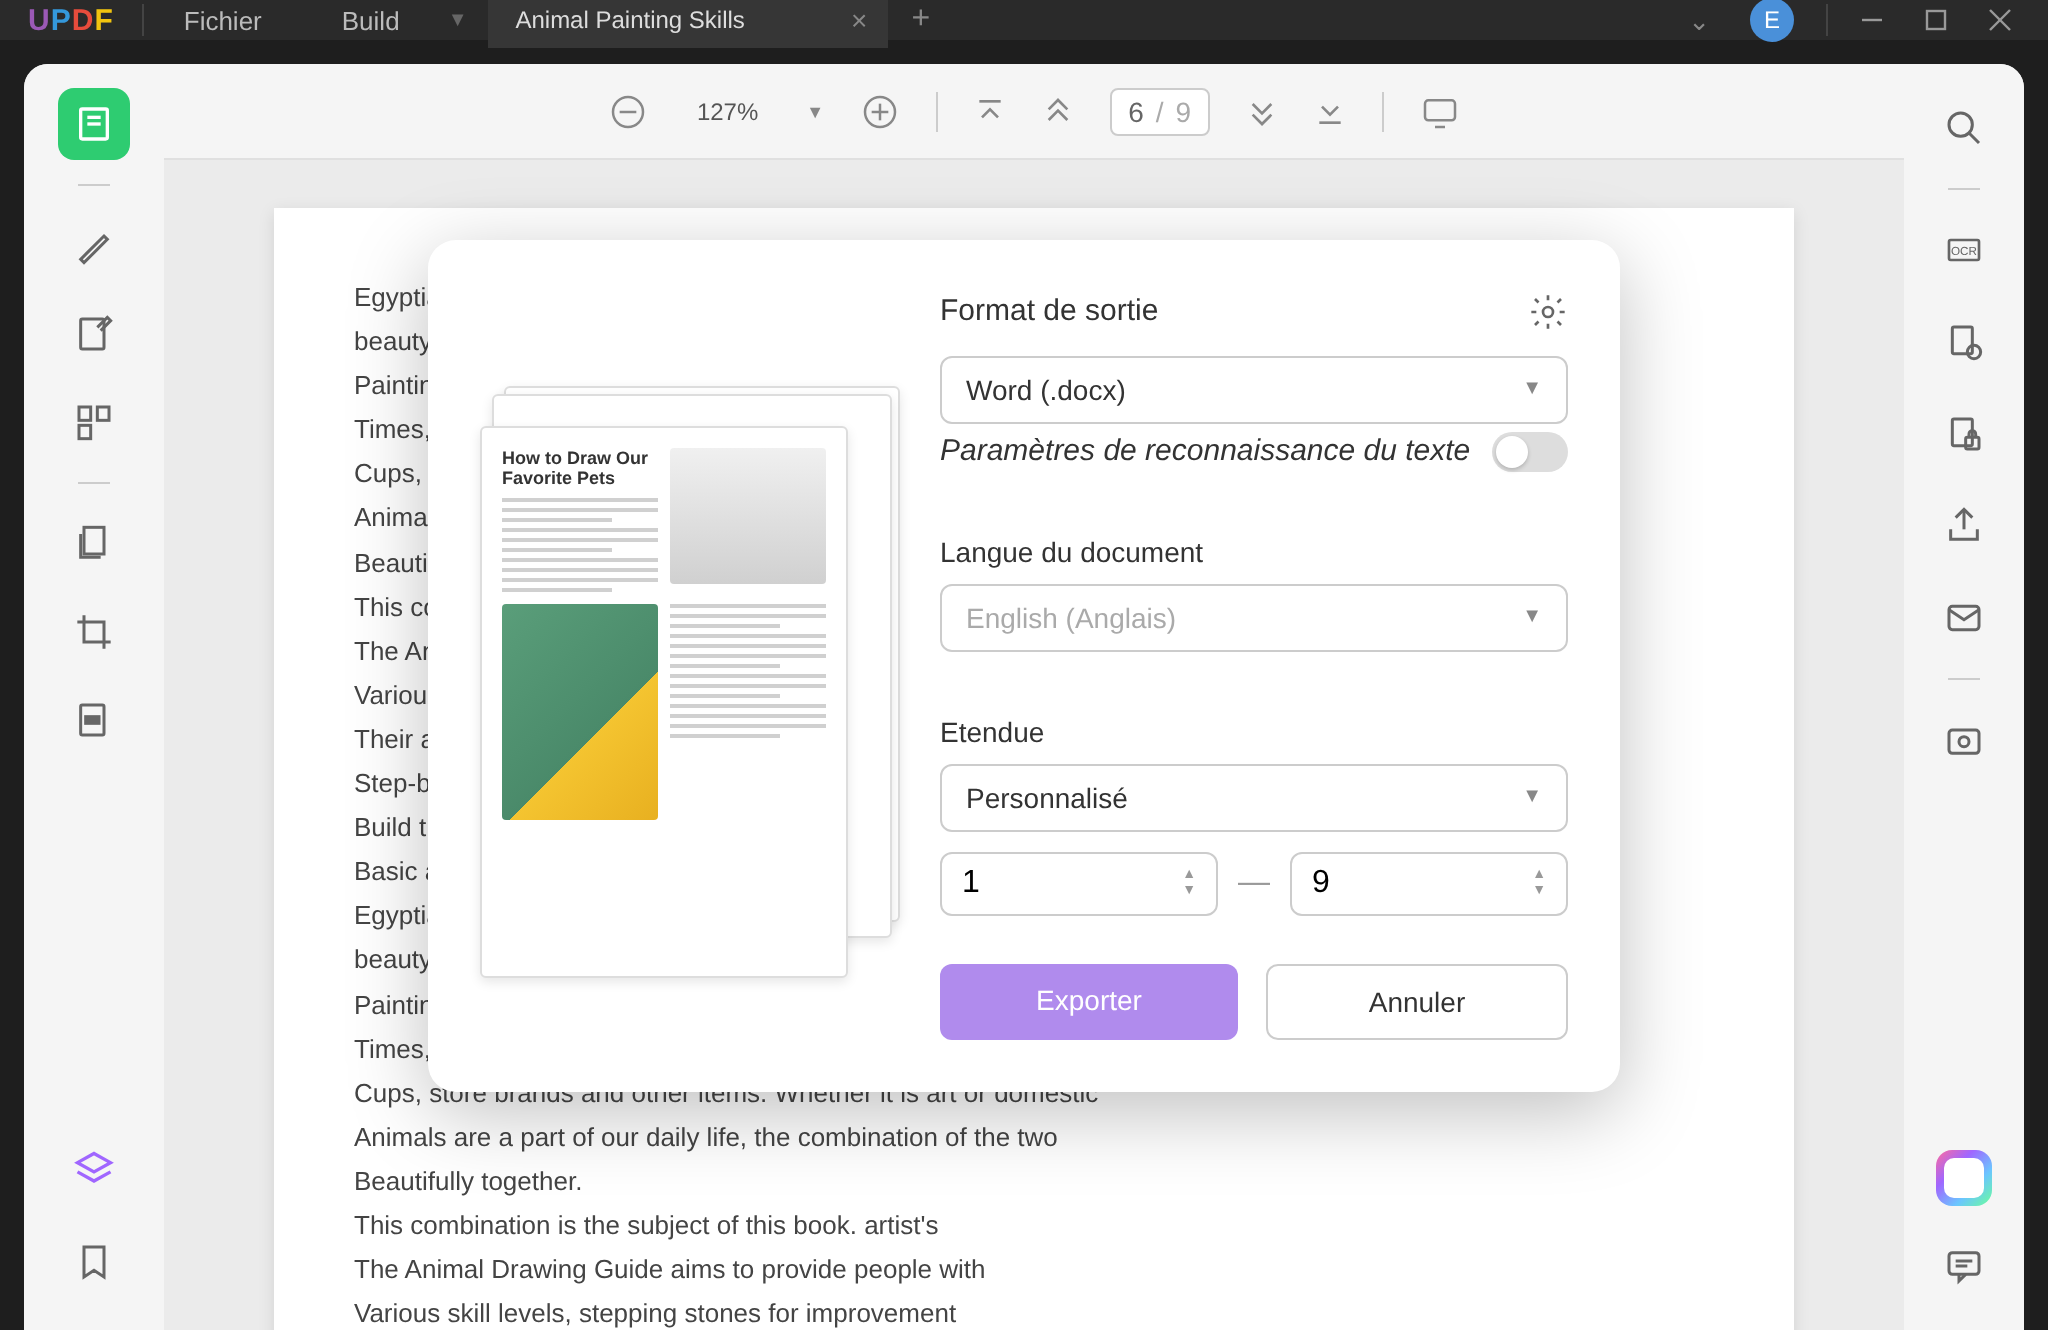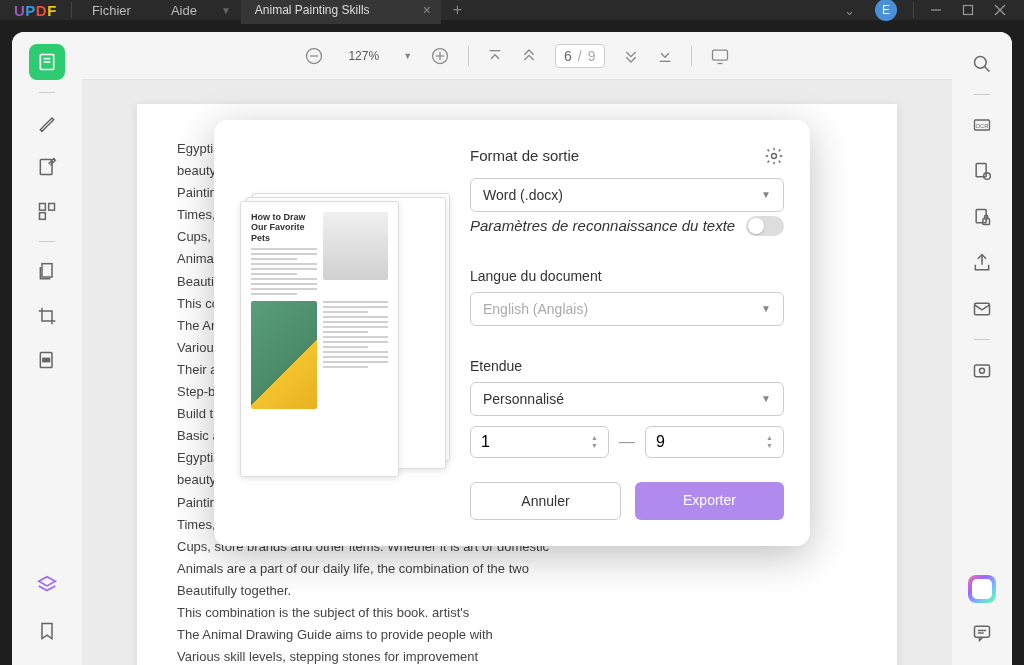--- a/index.html
+++ b/index.html
@@ -51,21 +51,21 @@
 .ai-badge::after { content:''; width: 20px; height: 20px; background: #fff; border-radius: 5px; }
 
 
 .overlay { position: absolute; inset: 0; display: flex; align-items: center; justify-content: center; }
 .modal { width: 596px; background: #fff; border-radius: 14px; box-shadow: 0 10px 40px rgba(0,0,0,0.25); display: flex; padding: 26px; gap: 24px; }
 .modal-preview { width: 206px; display: flex; align-items: center; justify-content: center; }
 .preview-stack { position: relative; width: 206px; height: 280px; }
 .preview-page { position: absolute; background: #fff; border: 1px solid #ddd; border-radius: 3px; box-shadow: 0 2px 6px rgba(0,0,0,0.1); }
 .preview-page.back2 { width: 198px; height: 268px; top: 0; left: 12px; }
 .preview-page.back1 { width: 200px; height: 272px; top: 4px; left: 6px; }
-.preview-page.front { width: 159px; height: 276px; top: 8px; left: 0; padding: 10px; }
+.preview-page.front { width: 184px; height: 276px; top: 20px; left: 0; padding: 10px; }
 .preview-content { display: grid; grid-template-columns: 1fr 1fr; gap: 6px; font-size: 5px; color: #888; }
 .preview-title { font-size: 9px; font-weight: 700; color: #333; line-height: 1.2; margin-bottom: 4px; }
 .preview-img { background: #e8e8e8; border-radius: 2px; }
 .preview-img.dog1 { height: 68px; background: linear-gradient(180deg,#f0f0f0,#d0d0d0); }
 .preview-img.dog2 { height: 108px; background: linear-gradient(135deg,#5a9e7a 0%,#4a8a6a 60%,#f4c430 60%,#e8b020 100%); }
 .preview-lines { display: flex; flex-direction: column; gap: 3px; }
 .preview-line { height: 2px; background: #d0d0d0; }
 .preview-line.short { width: 70%; }
 
 .modal-form { flex: 1; display: flex; flex-direction: column; justify-content: flex-end; }
@@ -94,21 +94,21 @@
 </style>
 </head>
 <body>
 
 <div class="titlebar">
   <div class="logo">
     <span class="u">U</span><span class="p">P</span><span class="d">D</span><span class="f">F</span>
   </div>
   <div class="divider"></div>
   <div class="menu-item">Fichier</div>
-  <div class="menu-item">Aide</div>
+  <div class="menu-item">Build</div>
   <span style="color:#666;font-size:10px;margin-left:4px;">▼</span>
   <div class="tab-area">
     <div class="tab">
       <span>Animal Painting Skills</span>
       <span class="tab-close">×</span>
     </div>
     <span class="tab-add">+</span>
     <span class="tab-collapse">⌄</span>
   </div>
   <div class="user-badge">E</div>
@@ -426,18 +426,18 @@
         <span class="dash">—</span>
         <div class="spinner">
           <span>9</span>
           <div class="spinner-arrows">
               <span>▲</span>
               <span>▼</span>
             </div>
         </div>
       </div>
       <div class="btn-row">
+        <div class="btn btn-primary">Exporter</div>
         <div class="btn btn-secondary">Annuler</div>
-        <div class="btn btn-primary">Exporter</div>
       </div>
     </div>
   </div>
 </div>
 
 </body></html>

